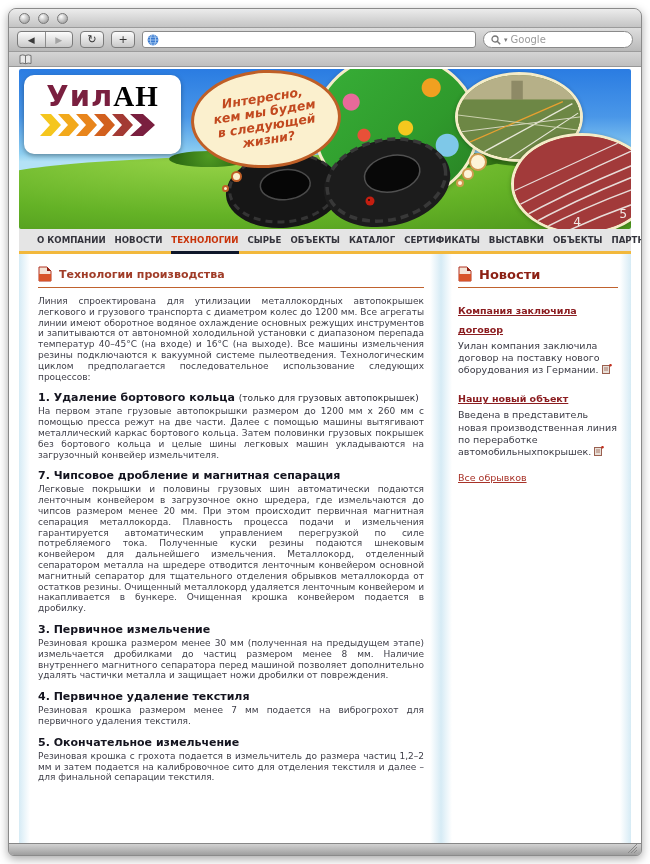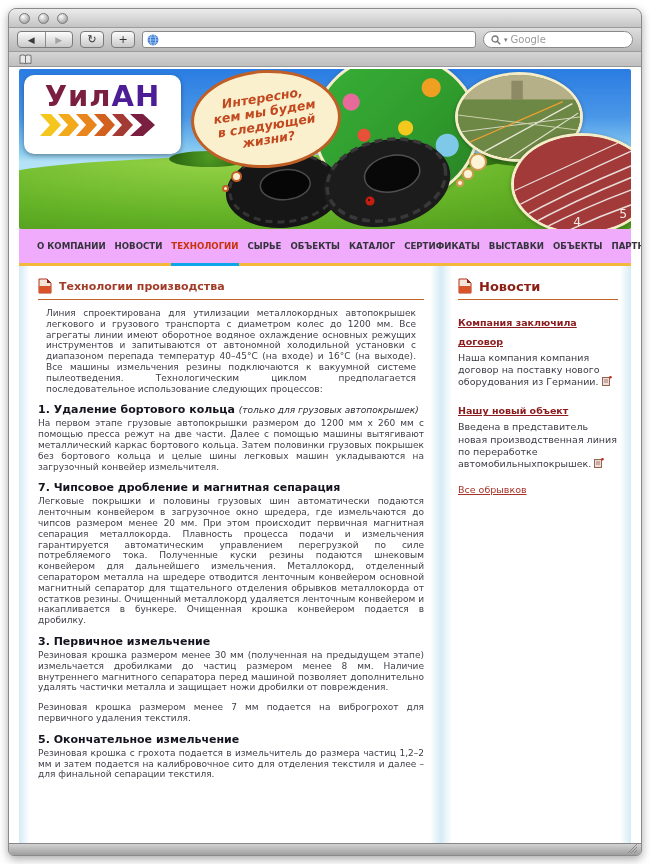--- a/index.html
+++ b/index.html
@@ -45,21 +45,21 @@
     border-radius:50% 50% 0 0 / 26px;}
   .bush{position:absolute;background:radial-gradient(circle at 50% 30%,#4f9a22,#2f6e14 75%);border-radius:50%;}
   .bush.b1{left:150px;top:82px;width:80px;height:16px;}
   .bush.b2{right:30px;top:78px;width:120px;height:20px;}
   .bush.b3{right:130px;top:84px;width:70px;height:14px;}
 
   .logo-card{position:absolute;left:5px;top:6px;width:157px;height:79px;background:#fff;border-radius:10px;
     box-shadow:0 2px 5px rgba(0,0,0,.35);text-align:center;padding-top:7px;}
   .logo-text{font-size:29px;font-weight:bold;letter-spacing:1px;line-height:1;}
   .logo-p1{color:#7a1f3f;}
-  .logo-p2{color:#4c1d95;}
+  .logo-p2{color:#000000;font-family:Liberation Serif, serif;}
   .chevrons{margin-top:3px;}
 
   .speech-bubble{position:absolute;left:172px;top:1px;width:150px;height:98px;background:#fbf0ce;
     border:3px solid #bf5f27;border-radius:50%;transform:rotate(-3deg);
     display:flex;align-items:center;justify-content:center;}
   .speech-text{color:#c2491f;font-weight:bold;font-style:italic;font-size:12.5px;line-height:1.12;
     text-align:center;transform:rotate(-6deg);}
   .tail-dot{position:absolute;background:#fbf0ce;border:2px solid #c06028;border-radius:50%;}
   .td1{left:212px;top:102px;width:11px;height:11px;}
   .td2{left:203px;top:116px;width:7px;height:7px;}
@@ -78,45 +78,45 @@
   .circ-track{left:492px;top:64px;width:142px;height:102px;background:#a23a3a;}
   .circ svg{position:absolute;inset:0;}
 
   .tires-banner{position:absolute;left:203px;top:64px;width:252px;height:96px;}
   .think-dot{position:absolute;background:#fdf4d8;border:2px solid #d09a50;border-radius:50%;}
   .kd1{left:450px;top:84px;width:18px;height:18px;}
   .kd2{left:443px;top:99px;width:12px;height:12px;}
   .kd3{left:437px;top:110px;width:8px;height:8px;}
 
   
-  .nav{display:flex;align-items:stretch;gap:9px;padding-left:18px;background:#f0abfc;
-    border-bottom:3px solid #f2b83c;height:37px;}
+  .nav{display:flex;align-items:stretch;gap:9px;padding-left:18px;background:#e5e5e5;
+    border-bottom:3px solid #f2b83c;height:25px;}
   .nav-item{display:flex;align-items:center;font-size:8.6px;font-weight:bold;color:#33333b;
     text-decoration:none;cursor:pointer;white-space:nowrap;}
-  .nav-item.active{color:#c8330a;border-bottom:3px solid #0ea5e9;margin-bottom:-3px;}
+  .nav-item.active{color:#c8330a;border-bottom:3px solid #0f172a;margin-bottom:-3px;}
 
   
   .content{display:flex;height:626px;overflow:hidden;}
   .col{position:relative;overflow:hidden;}
   .col::before{content:"";position:absolute;left:0;top:0;bottom:0;width:11px;
     background:linear-gradient(to right,#d6ebf5,rgba(255,255,255,0));}
   .col::after{content:"";position:absolute;right:0;top:0;bottom:0;width:11px;
     background:linear-gradient(to left,#d6ebf5,rgba(255,255,255,0));}
   .main-col{width:422px;padding:12px 17px 0 19px;}
   .side-col{width:190px;padding:12px 13px 0 17px;}
 
   .panel-head{display:flex;align-items:center;gap:7px;padding-bottom:5px;border-bottom:1px solid #c0622e;}
   .main-title{font-size:11px;font-weight:bold;color:#a03c28;}
   .news-title-h{font-size:13px;font-weight:bold;color:#8c2014;}
 
   .body-text,.sec-b{font-size:9px;color:#3e3e48;line-height:1.2;text-align:justify;}
-  .intro{margin:8px 8px 0;}
+  .intro{margin:8px 0 0;}
   .sec{margin-top:9px;}
   .sec-h{font-size:11px;font-weight:bold;color:#14141f;margin-bottom:2px;}
-  .sec-note{font-weight:normal;font-size:9px;color:#2a2a34;font-style:italic;}
+  .sec-note{font-weight:normal;font-size:9px;color:#2a2a34;}
 
   .news-item{margin-top:11px;}
   .news-link{font-size:9.5px;font-weight:bold;color:#8b1d20;text-decoration:underline;cursor:pointer;line-height:1.3;}
   .news-body{font-size:9.5px;color:#3a3a44;line-height:1.28;margin-top:3px;}
   .news-more-icon{display:inline-block;vertical-align:-1px;margin-left:3px;}
   .all-news{display:inline-block;margin-top:14px;font-size:9.5px;color:#a83228;text-decoration:underline;cursor:pointer;}
 
   
   .bottom{position:relative;width:632px;height:84px;background:#d8edf7;margin-top:0;}
   .callout{position:absolute;left:86px;top:-27px;width:76px;height:47px;background:#fff;border:3px solid #c2622a;
@@ -299,20 +299,21 @@
           </div>
           <div class="sec">
             <div class="sec-h"><span>7. Чипсовое дробление и магнитная сепарация</span></div>
             <div class="sec-b">Легковые покрышки и половины грузовых шин автоматически подаются ленточным конвейером в загрузочное окно шредера, где измельчаются до чипсов размером менее 20 мм. При этом происходит первичная магнитная сепарация металлокорда. Плавность процесса подачи и измельчения гарантируется автоматическим управлением перегрузкой по силе потребляемого тока. Полученные куски резины подаются шнековым конвейером для дальнейшего измельчения. Металлокорд, отделенный сепаратором металла на шредере отводится ленточным конвейером основной магнитный сепаратор для тщательного отделения обрывков металлокорда от остатков резины. Очищенный металлокорд удаляется ленточным конвейером и накапливается в бункере. Очищенная крошка конвейером подается в дробилку.</div>
           </div>
           <div class="sec">
             <div class="sec-h"><span>3. Первичное измельчение</span></div>
             <div class="sec-b">Резиновая крошка размером менее 30 мм (полученная на предыдущем этапе) измельчается дробилками до частиц размером менее 8 мм. Наличие внутреннего магнитного сепаратора перед машиной позволяет дополнительно удалять частички металла и защищает ножи дробилки от повреждения.</div>
           </div>
           <div class="sec">
+            <div class="sec-h"><span>4. Первичное удаление текстиля</span></div>
             <div class="sec-b">Резиновая крошка размером менее 7 мм подается на виброгрохот для первичного удаления текстиля.</div>
           </div>
           <div class="sec">
             <div class="sec-h"><span>5. Окончательное измельчение</span></div>
             <div class="sec-b">Резиновая крошка с грохота подается в измельчитель до размера частиц 1,2–2 мм и затем подается на калибровочное сито для отделения текстиля и далее – для финальной сепарации текстиля.</div>
           </div>
 
         </div>
 
         <div class="col side-col">
@@ -320,21 +321,21 @@
             <svg width="14" height="16" viewBox="0 0 14 16">
               <path d="M1 1 L9 1 L13 5 L13 15 L1 15 Z" fill="#f4e4d6" stroke="#b03020" stroke-width="1"></path>
               <path d="M9 1 L13 5 L9 5 Z" fill="#8c2014"></path>
               <path d="M1 8 L13 8 L13 15 L1 15 Z" fill="#d85428"></path>
             </svg>
             <span class="news-title-h">Новости</span>
           </div>
 
           <div class="news-item">
             <a class="news-link">Компания заключила договор</a>
-            <div class="news-body"><span>Наша компания компания договор на поставку нового оборудования из Германии.</span><svg class="news-more-icon" width="11" height="10" viewBox="0 0 11 10">
+            <div class="news-body"><span>Уилан компания заключила договор на поставку нового оборудования из Германии.</span><svg class="news-more-icon" width="11" height="10" viewBox="0 0 11 10">
                   <rect x="0.5" y="1.5" width="7" height="8" fill="#e8e0d8" stroke="#9a6050" stroke-width="1"></rect>
                   <line x1="2" y1="4" x2="6" y2="4" stroke="#9a6050" stroke-width=".8"></line>
                   <line x1="2" y1="6" x2="6" y2="6" stroke="#9a6050" stroke-width=".8"></line>
                   <line x1="8.5" y1="2.5" x2="8.5" y2="0" stroke="#c03020" stroke-width="1.4"></line>
                   <line x1="7.2" y1="1.2" x2="9.8" y2="1.2" stroke="#c03020" stroke-width="1.4"></line>
                 </svg></div>
           </div>
           <div class="news-item">
             <a class="news-link">Нашу новый объект</a>
             <div class="news-body"><span>Введена в представитель новая производственная линия по переработке автомобильныхпокрышек.</span><svg class="news-more-icon" width="11" height="10" viewBox="0 0 11 10">

